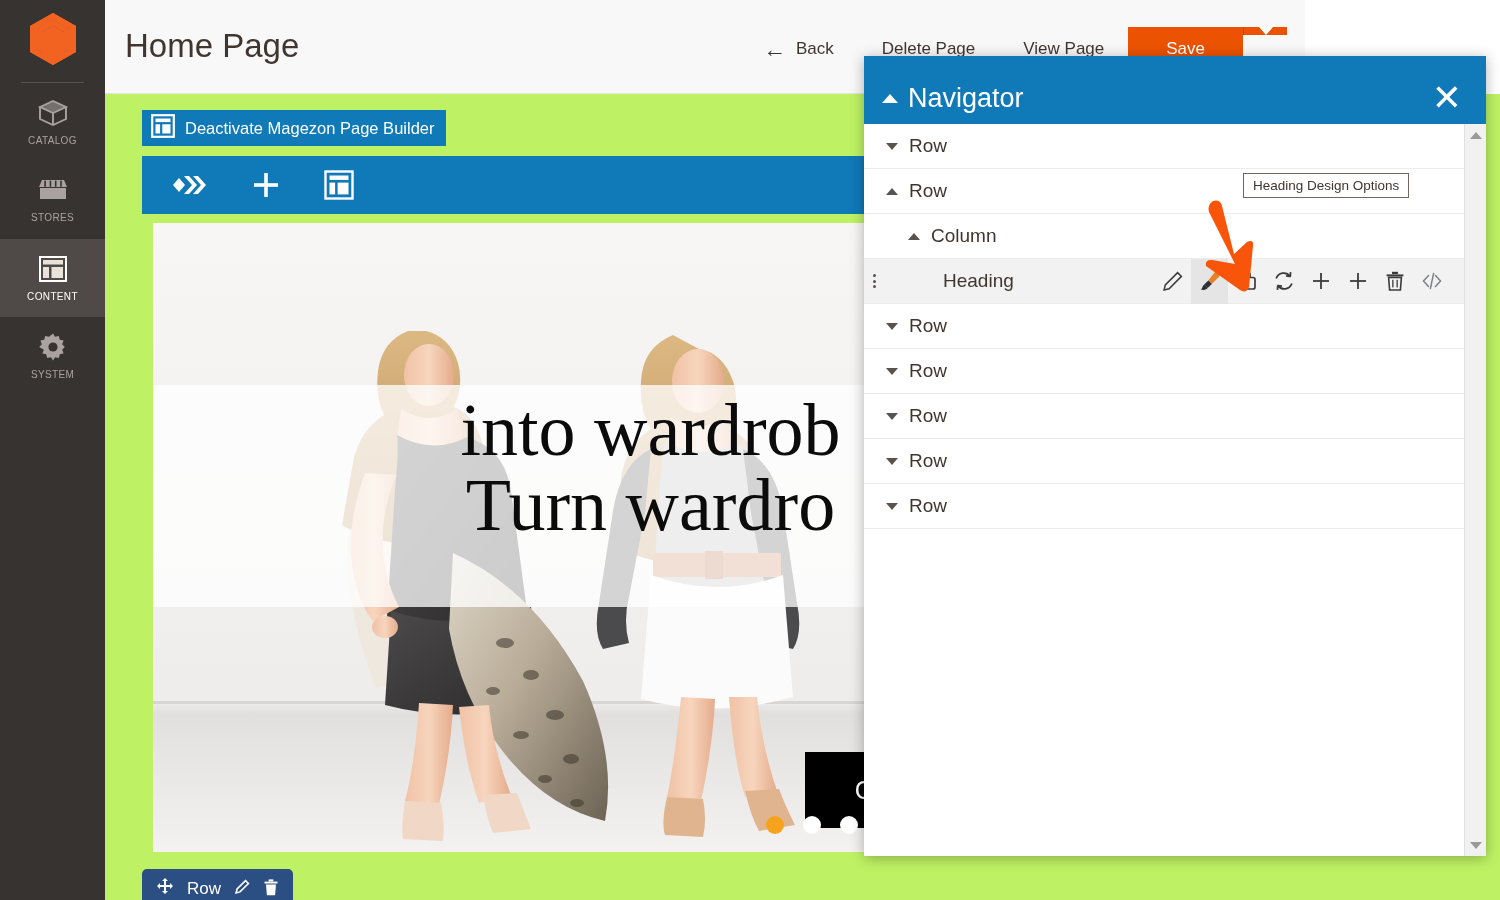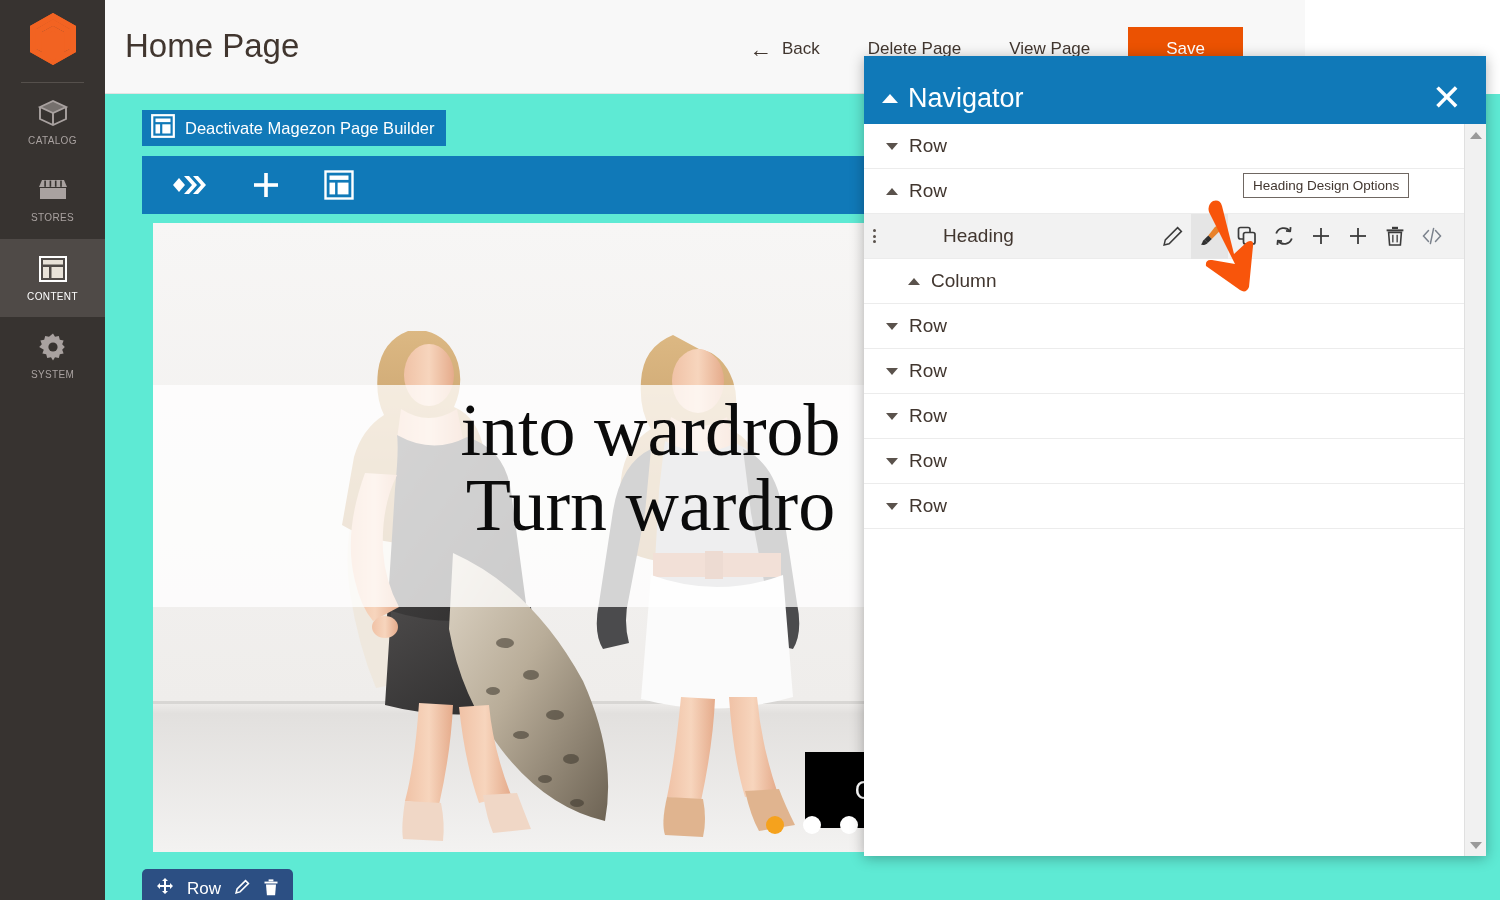--- a/index.html
+++ b/index.html
@@ -49,40 +49,40 @@
     position: absolute; right: 18px; top: 27px;
     display: flex; align-items: center; gap: 0;
   }
   .hdr-btn {
     font-size: 17px; color: #41362f; padding: 0 24px;
     background: none; border: none; cursor: pointer;
     font-family: "Liberation Sans", sans-serif; white-space: nowrap;
   }
   .hdr-back { display: flex; align-items: center; gap: 10px; }
   .back-arrow { font-size: 23px; color: #41362f; line-height: 1; }
-  .save-group { display: flex; align-items: flex-end; margin-left: 14px; }
+  .save-group { display: flex; align-items: flex-start; margin-left: 0; }
   .save-btn {
     background: #eb5202; color: #fff; border: none; cursor: pointer;
     font-size: 17px; padding: 12px 38px; white-space: nowrap;
     font-family: "Liberation Sans", sans-serif;
   }
   .save-caret {
     background: #eb5202; border: none; border-left: 1px solid #c44502;
     cursor: pointer; width: 44px; display: flex;
     align-items: center; justify-content: center;
   }
   .caret-down {
     width: 0; height: 0; border-left: 7px solid transparent;
     border-right: 7px solid transparent; border-top: 8px solid #fff;
   }
 
   
   .canvas {
     position: absolute; left: 105px; top: 94px; width: 1395px; height: 806px;
-    background: #5eead4; overflow: hidden;
+    background: #bef264; overflow: hidden;
   }
   .mgz-deactivate {
     position: absolute; left: 37px; top: 16px; height: 36px;
     background: #1079b8; display: flex; align-items: center;
     gap: 10px; padding: 0 12px 0 9px; cursor: pointer;
   }
   .mgz-deactivate .label { color: #fff; font-size: 16.5px; }
   .mgz-toolbar {
     position: absolute; left: 37px; top: 62px; width: 1005px; height: 58px;
     background: #1079b8; display: flex; align-items: center;
@@ -500,20 +500,26 @@
           <span class="twisty closed"></span>
           <span class="tree-label">Row</span>
         </div>
 
         <div class="tree-row">
           <span style="width:22px"></span>
           <span class="twisty open"></span>
           <span class="tree-label">Row</span>
         </div>
 
+        <div class="tree-row">
+          <span style="width:44px"></span>
+          <span class="twisty open"></span>
+          <span class="tree-label">Column</span>
+        </div>
+
         <div class="tree-row selected">
           <span class="drag-dots">
               <i></i>
               <i></i>
               <i></i>
             </span>
           <span style="width:68px"></span>
           <span class="tree-label">Heading</span>
           <span class="tree-actions">
             <span class="act">
@@ -569,26 +575,20 @@
               <svg width="22" height="22" viewBox="0 0 22 22" fill="none" stroke="#7b828c" stroke-width="1.5" stroke-linecap="round">
                 <path d="M7.5 5.5L2.5 11l5 5.5"></path>
                   <path d="M14.5 5.5l5 5.5-5 5.5"></path>
                   <path d="M12.6 3.4l-3.2 15.2"></path>
               </svg>
             </span>
           </span>
         </div>
 
         <div class="tree-row">
-          <span style="width:44px"></span>
-          <span class="twisty open"></span>
-          <span class="tree-label">Column</span>
-        </div>
-
-        <div class="tree-row">
           <span style="width:22px"></span>
           <span class="twisty closed"></span>
           <span class="tree-label">Row</span>
         </div>
         <div class="tree-row">
           <span style="width:22px"></span>
           <span class="twisty closed"></span>
           <span class="tree-label">Row</span>
         </div>
         <div class="tree-row">

